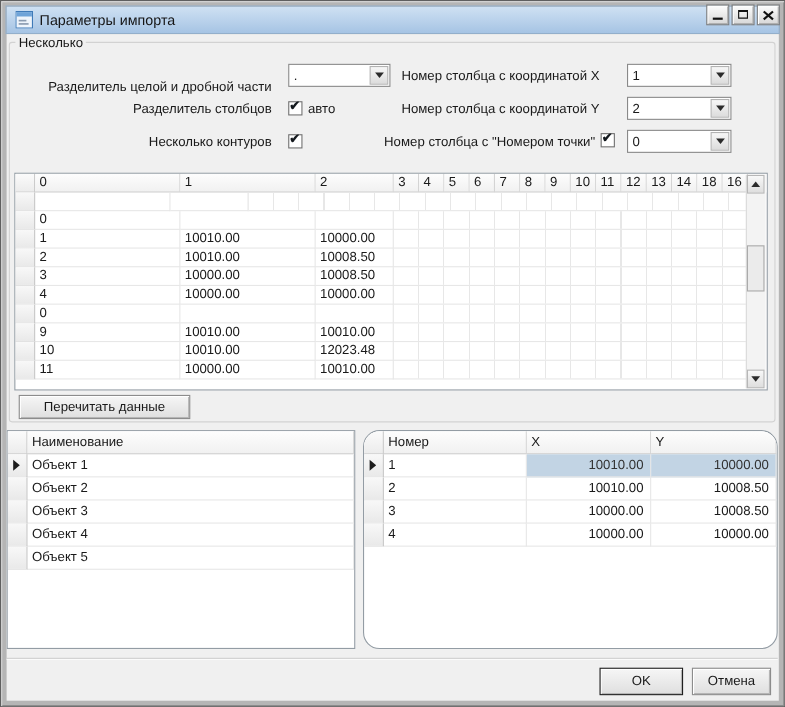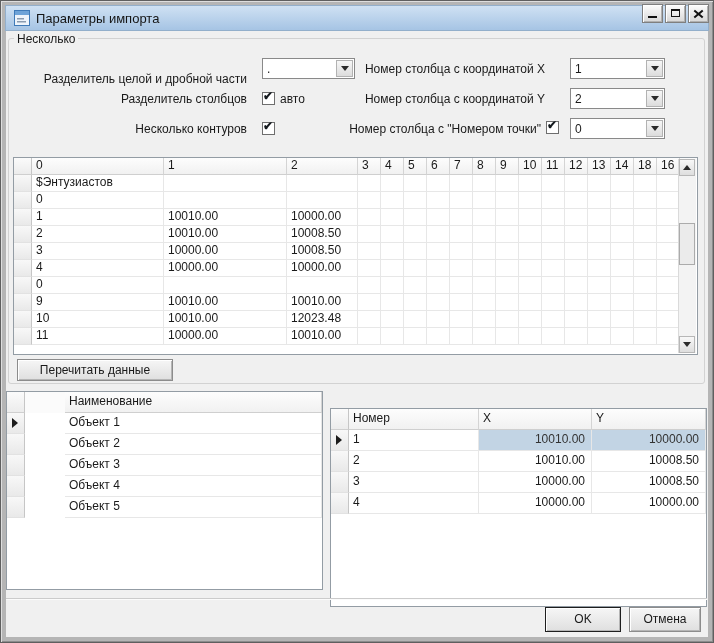--- a/index.html
+++ b/index.html
@@ -84,24 +84,24 @@
   .sb-thumb{position:absolute;left:0;width:16px;top:64px;height:42px;background:#ebebeb;border:1px solid #ababab;box-sizing:border-box;}
 
   
   .btn3d{position:absolute;background:linear-gradient(#f6f6f6,#dfdfdf);border:1px solid #8c8c8c;
     box-shadow:inset 1px 1px 0 #ffffff, inset -1px -1px 0 #b5b5b5;box-sizing:border-box;
     text-align:center;cursor:default;}
   .btn3d.default{border:1px solid #1e1e1e;}
 
   
   #objtable{left:6px;top:391px;width:317px;height:199px;}
-  #pttable{left:330px;top:408px;width:377px;height:199px;}
+  #pttable{left:330px;top:391px;width:377px;height:199px;border-radius:15px;}
   .bt .g-head{height:21px;} .bt .g-h,.bt .g-corner{height:21px;line-height:19px;}
   .bt .g-row{height:21px;} .bt .g-rh,.bt .g-c{height:21px;line-height:19px;}
-  .w-name{flex:1;margin-left:40px;}
+  .w-name{flex:1;}
   .w-num{width:130px;flex:0 0 130px;} .w-x{width:113px;flex:0 0 113px;} .w-y{flex:1;}
   .num-cell{text-align:right;padding-right:6px;padding-left:0;}
   .sel{background:var(--sel,#c2d4e4);color:#333;}
 
   .hsep{position:absolute;left:6px;top:598px;width:701px;height:0;border-top:1px solid #cbcbcb;border-bottom:1px solid #fbfbfb;}
 </style>
 </head>
 <body>
 
 <div class="frame-edge"></div>
@@ -197,21 +197,20 @@
     <div class="g-h w-sm">11</div>
     <div class="g-h w-sm">12</div>
     <div class="g-h w-sm">13</div>
     <div class="g-h w-sm">14</div>
     <div class="g-h w-sm">18</div>
     <div class="g-h w-sm">16</div>
   </div>
   <div class="rows">
     <div class="g-row">
         <div class="g-rh w-rh"></div>
-        <div class="g-c w-c0">$Энтузиастов</div>
         <div class="g-c w-c1"></div>
         <div class="g-c w-c2"></div>
         <div class="g-fill"></div>
       </div>
     <div class="g-row">
         <div class="g-rh w-rh"></div>
         <div class="g-c w-c0">0</div>
         <div class="g-c w-c1"></div>
         <div class="g-c w-c2"></div>
         <div class="g-fill"></div>

